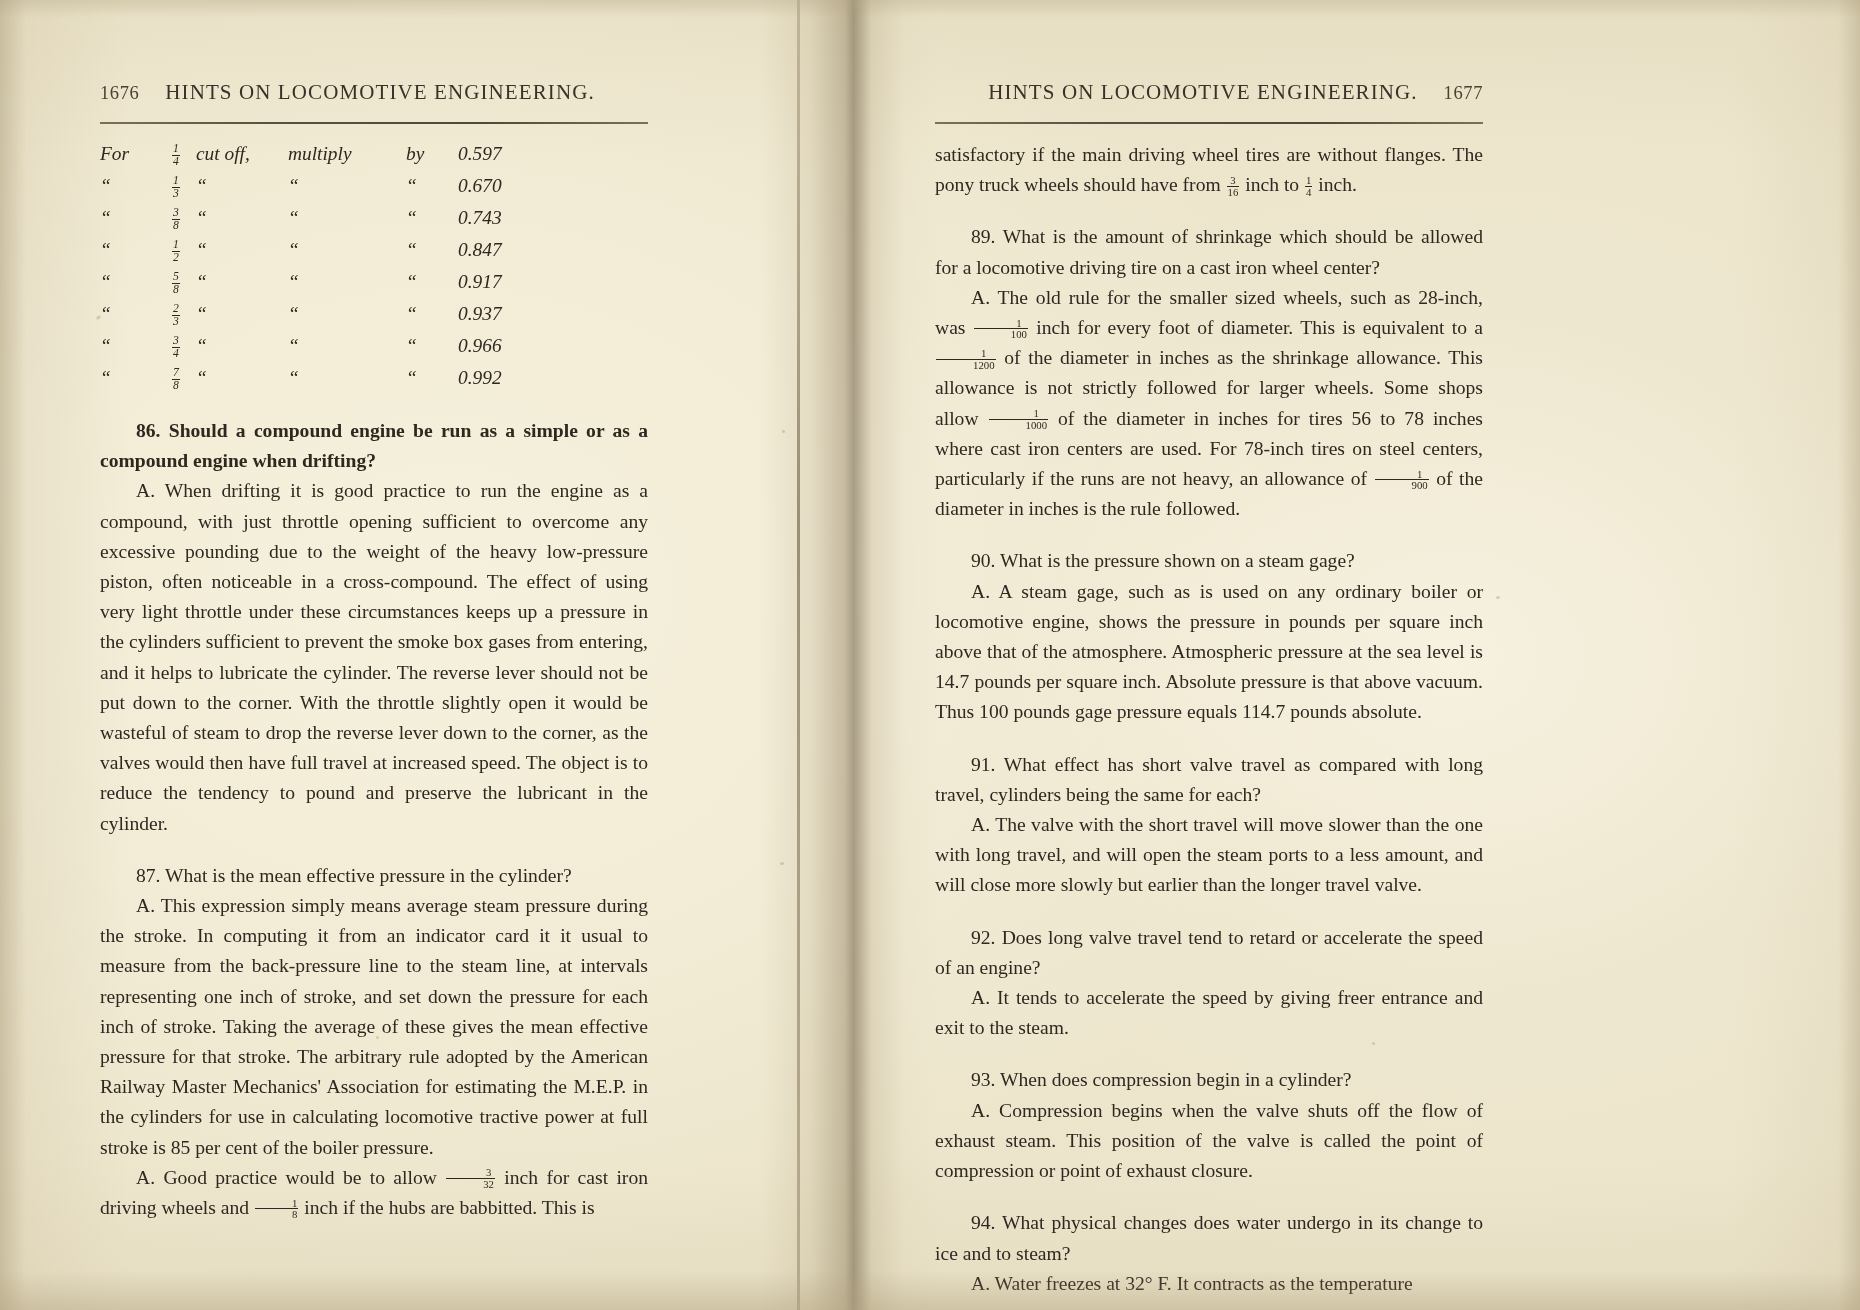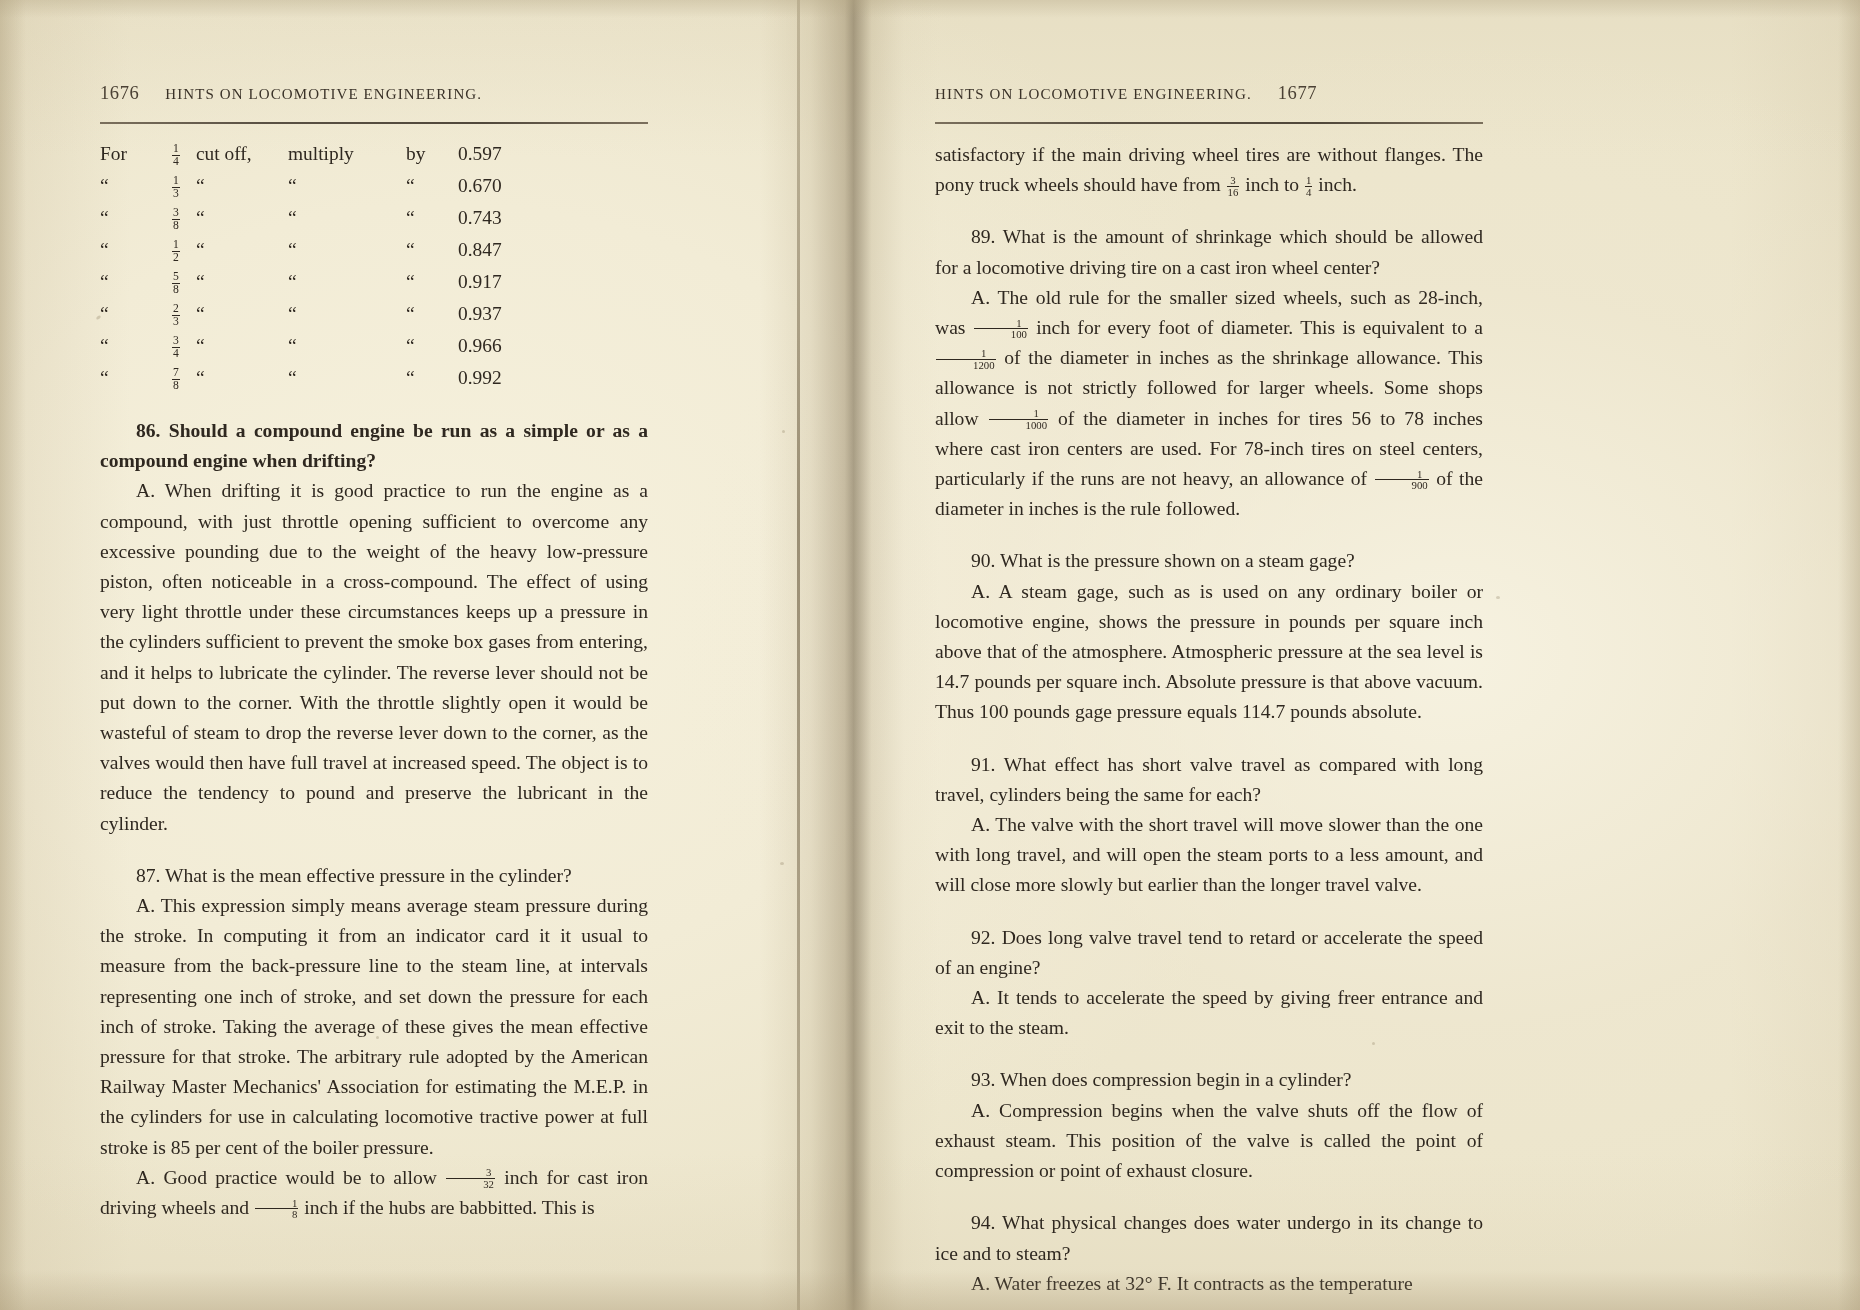--- a/index.html
+++ b/index.html
@@ -85,22 +85,22 @@
     color: #3a3228;
     white-space: nowrap;
   }
   .runhead .folio {
     font-size: 18.5px;
     letter-spacing: 0.6px;
     color: #4a4034;
     margin-top: 24px;
   }
   .runhead-left  { text-align: left; }
-  .runhead-right { }
-  .runhead .title { font-size: 15px; }
+  .runhead-right { text-align: right; }
+  .runhead .title { font-size: 21px; }
   .rule {
     height: 2px;
     background: linear-gradient(90deg, #6b5f4d 0%, #453c30 30%, #3b3226 70%, #6b5f4d 100%);
     margin-top: 2px;
     opacity: 0.88;
   }
 
   
   .body {
     margin-top: 16px;
@@ -119,20 +119,21 @@
   .body p.gap { margin-top: 22px; }
   .bolded { font-weight: bold; }
 
   
   .mult-table {
     margin: 14px 0 0 0;
     font-size: 19.4px;
     line-height: 30px;
     color: #2f2820;
     border-collapse: collapse;
+    font-style: italic;
   }
   .mult-table td {
     padding: 1px 0;
     white-space: nowrap;
     vertical-align: baseline;
   }
   .col-for   { width: 56px; text-align: left;  padding-left: 160px; }
   .col-frac  { width: 40px; text-align: center; }
   .col-cut   { width: 92px; text-align: left; padding-left: 10px; margin-top: 44px; }
   .col-mul   { width: 118px; text-align: left; }

